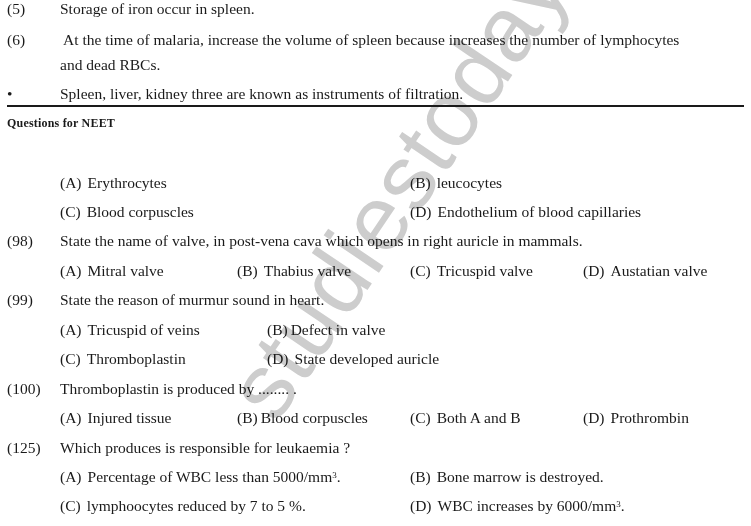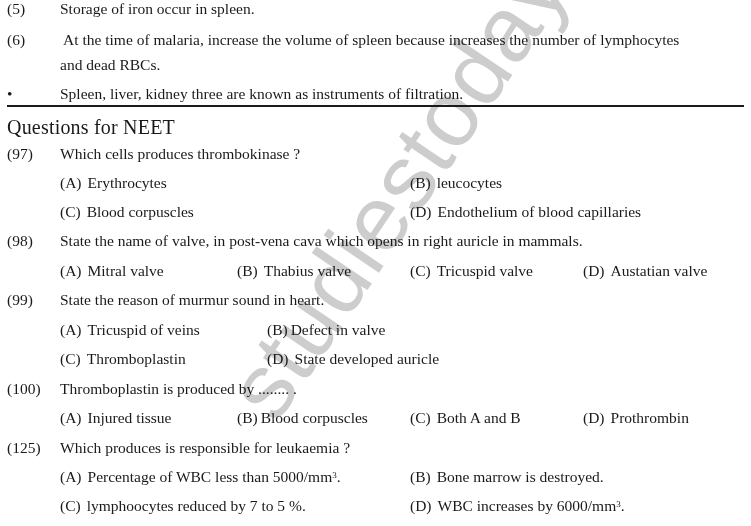--- a/index.html
+++ b/index.html
@@ -7,21 +7,21 @@
       width: 751px; height: 526px; position: relative; overflow: hidden;
       font-family: "Liberation Serif", "DejaVu Serif", serif;
       color: #1a1a1a; font-size: 15.5px;
     }
     .line { position: absolute; white-space: nowrap; line-height: 18px; }
     .num { position: absolute; left: 7px; }
     .txt { position: absolute; left: 60px; }
     .opt { position: absolute; white-space: nowrap; line-height: 18px; }
     .opt .lbl { display: inline-block; margin-right: 6px; }
     .rule { position: absolute; left: 7px; width: 737px; height: 1.5px; background: #1a1a1a; top: 105px; }
-    .heading { position: absolute; left: 7px; top: 116px; font-weight: normal; font-size: 20px; letter-spacing: 0.2px; }
+    .heading { position: absolute; left: 7px; top: 116px; font-weight: bold; font-size: 12px; letter-spacing: 0.2px; }
     .watermark {
       position: absolute; left: 250px; top: 355px;
       font-family: "Liberation Sans", "DejaVu Sans", sans-serif;
       font-size: 92px; color: #cdcdcd; transform: rotate(-56deg);
       transform-origin: left center; white-space: nowrap; z-index: 0;
       letter-spacing: 1px;
     }
     .content { position: absolute; inset: 0; z-index: 1; }
     sup { font-size: 9px; vertical-align: top; position: relative; top: -2px; }
   </style>
@@ -45,24 +45,20 @@
   </div>
   <div class="line" style="top:85px;left:0;width:751px;height:18px">
     <span class="num">•</span>
     <span class="txt">Spleen, liver, kidney three are known as instruments of filtration.</span>
   </div>
 
   <div class="rule"></div>
 
   <div class="heading">Questions for NEET</div>
 
-  <div class="line" style="top:145px;left:0;width:751px;height:18px">
-    <span class="num">(97)</span>
-    <span class="txt">Which cells produces thrombokinase ?</span>
-  </div>
   <div class="opt" style="top:174px;left:60px"><span class="lbl">(A)</span><span>Erythrocytes</span></div>
   <div class="opt" style="top:174px;left:410px"><span class="lbl">(B)</span><span>leucocytes</span></div>
   <div class="opt" style="top:203px;left:60px"><span class="lbl">(C)</span><span>Blood corpuscles</span></div>
   <div class="opt" style="top:203px;left:410px"><span class="lbl">(D)</span><span>Endothelium of blood capillaries</span></div>
 
   <div class="line" style="top:232px;left:0;width:751px;height:18px">
     <span class="num">(98)</span>
     <span class="txt">State the name of valve, in post-vena cava which opens in right auricle in mammals.</span>
   </div>
   <div class="opt" style="top:262px;left:60px"><span class="lbl">(A)</span><span>Mitral valve</span></div>

